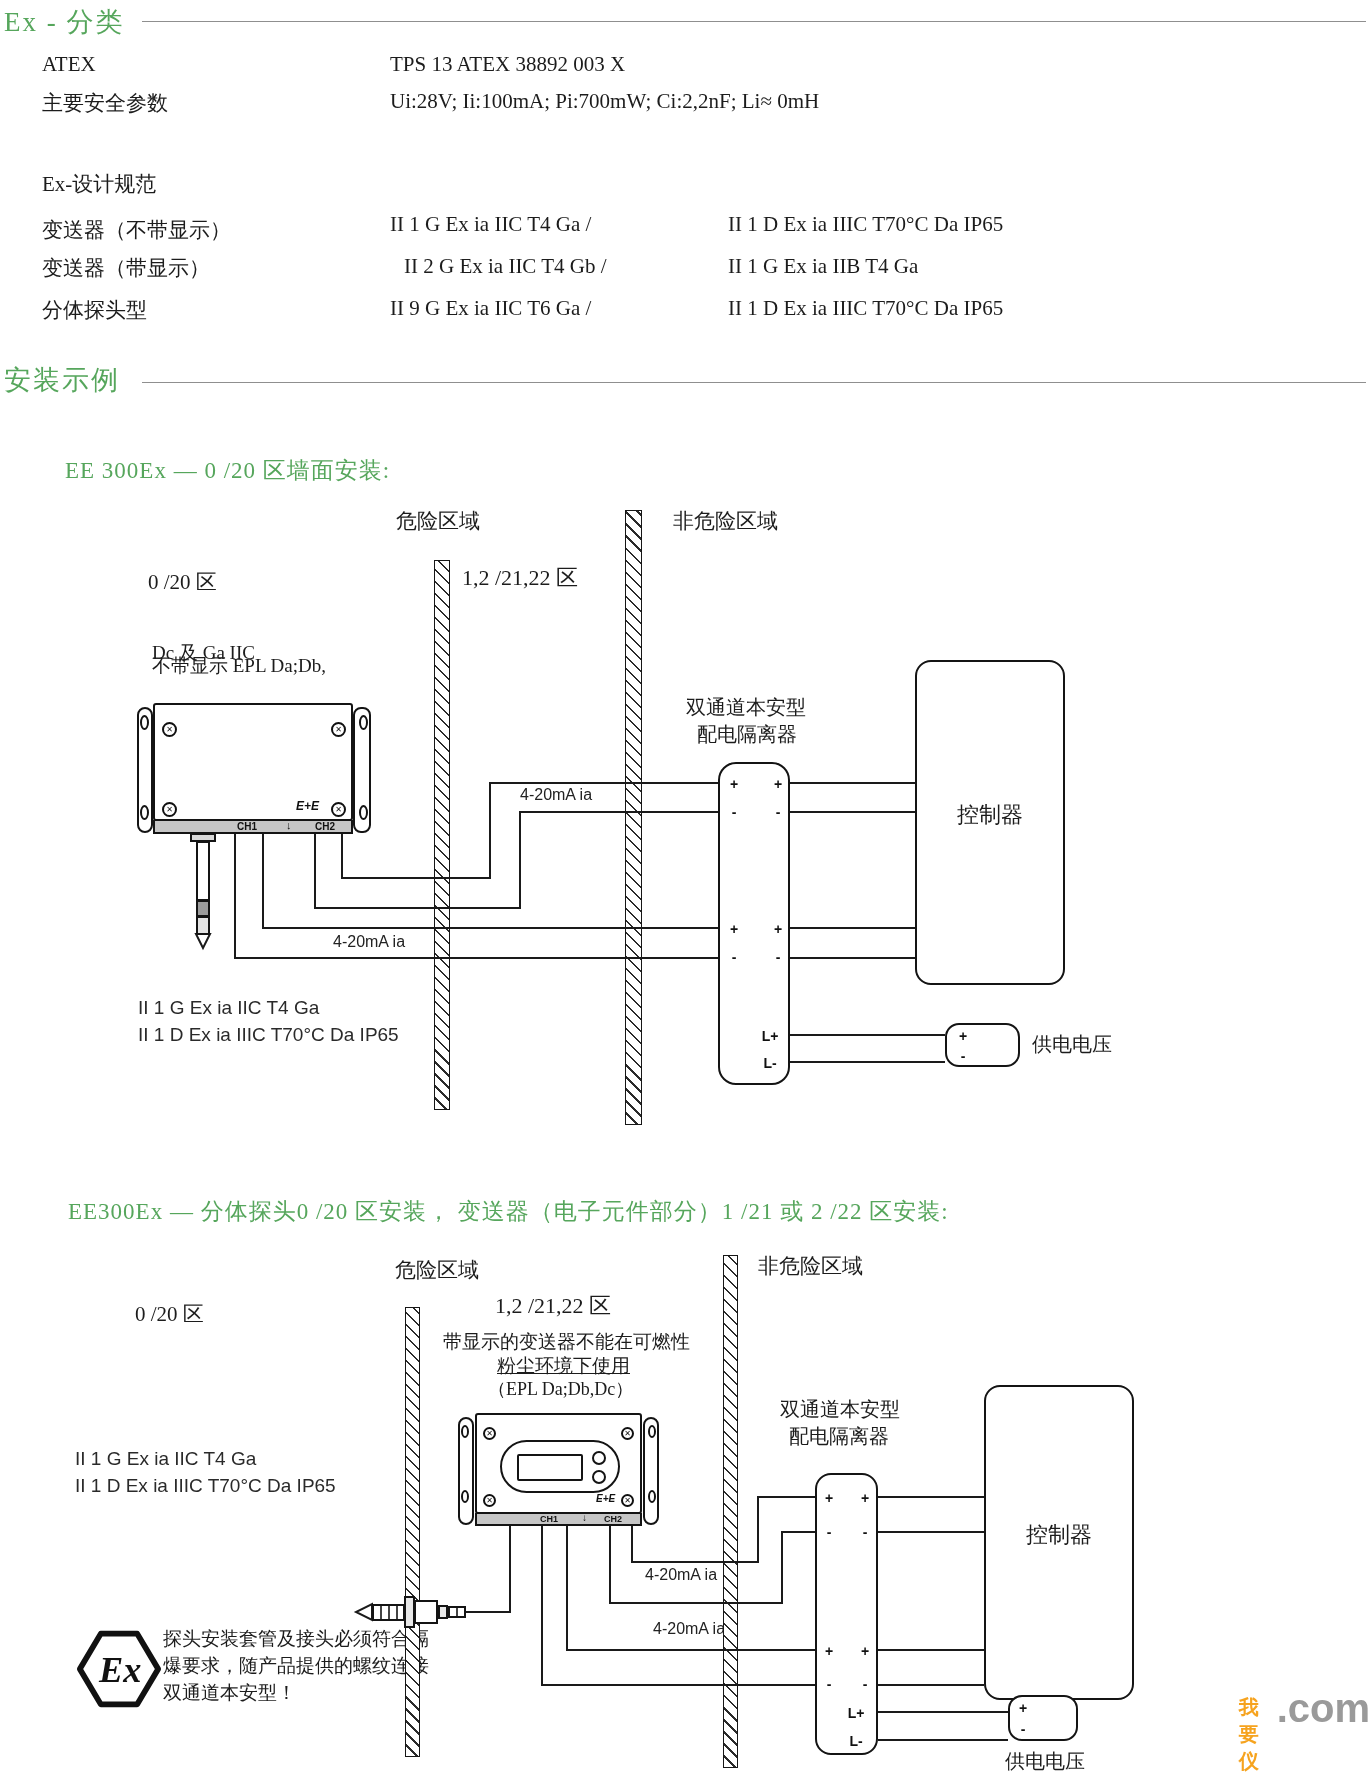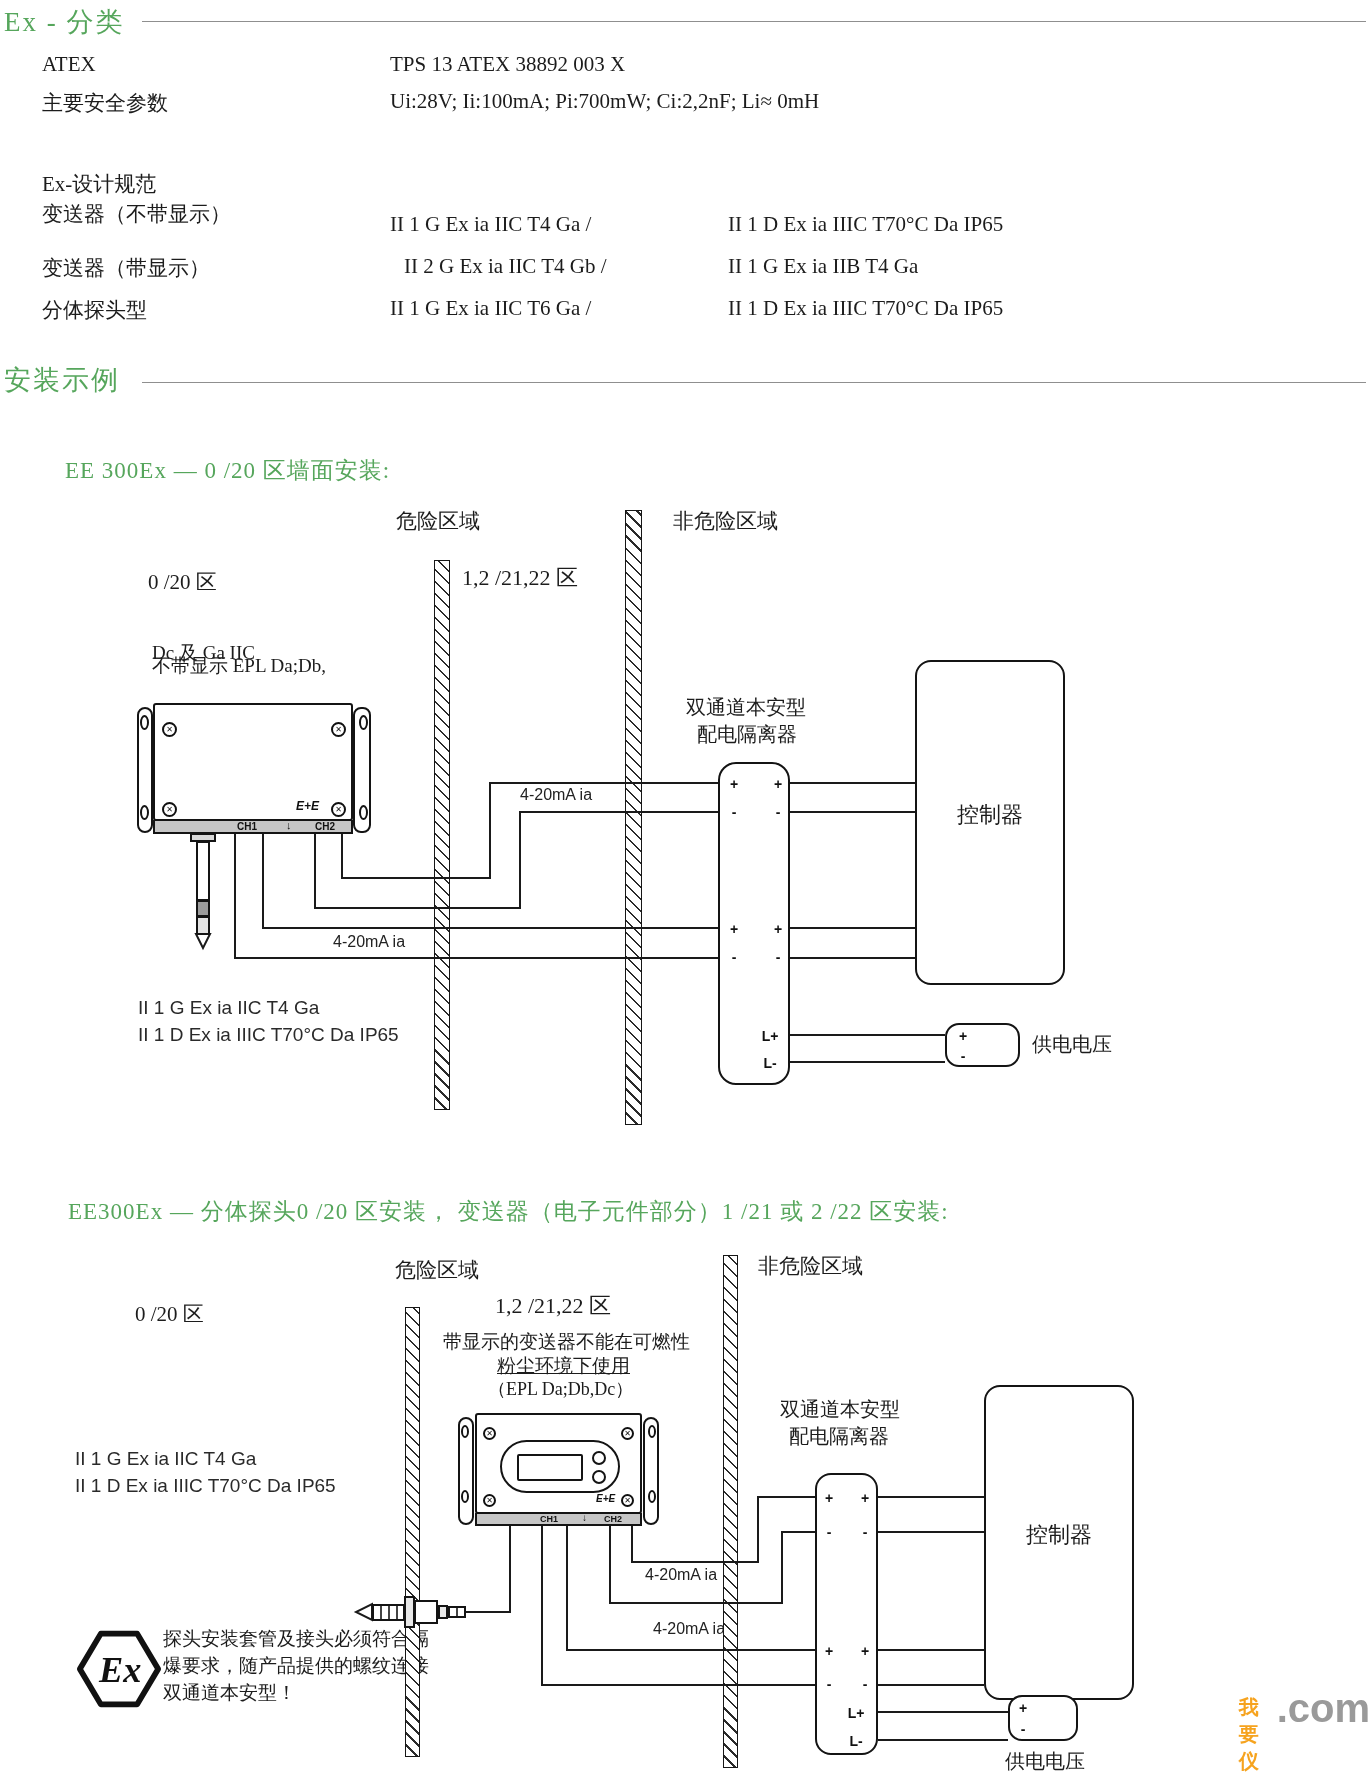--- a/index.html
+++ b/index.html
@@ -53,30 +53,30 @@
   <div class="rule" style="left:142px;top:21px;width:1224px;"></div>
 
   <div class="abs cell" style="left:42px;top:52px;">ATEX</div>
   <div class="abs cell" style="left:390px;top:52px;">TPS 13 ATEX 38892 003 X</div>
 
   <div class="abs cell" style="left:42px;top:89px;">主要安全参数</div>
   <div class="abs cell" style="left:390px;top:89px;">Ui:28V; Ii:100mA; Pi:700mW; Ci:2,2nF; Li≈ 0mH</div>
 
   <div class="abs cell" style="left:42px;top:170px;">Ex-设计规范</div>
 
-  <div class="abs cell" style="left:42px;top:200px;">变送器（不带显示）</div>
+  <div class="abs cell" style="left:42px;top:216px;">变送器（不带显示）</div>
   <div class="abs cell" style="left:390px;top:212px;">II 1 G Ex ia IIC T4 Ga /</div>
   <div class="abs cell" style="left:728px;top:212px;">II 1 D Ex ia IIIC T70°C Da IP65</div>
 
   <div class="abs cell" style="left:42px;top:254px;">变送器（带显示）</div>
   <div class="abs cell" style="left:404px;top:254px;">II 2 G Ex ia IIC T4 Gb /</div>
   <div class="abs cell" style="left:728px;top:254px;">II 1 G Ex ia IIB T4 Ga</div>
 
   <div class="abs cell" style="left:42px;top:296px;">分体探头型</div>
-  <div class="abs cell" style="left:390px;top:296px;">II 1 G Ex ia IIC T6 Ga /</div>
+  <div class="abs cell" style="left:390px;top:296px;">II 9 G Ex ia IIC T6 Ga /</div>
   <div class="abs cell" style="left:728px;top:296px;">II 1 D Ex ia IIIC T70°C Da IP65</div>
 
   <div class="abs green sec-title" style="left:4px;top:362px;">安装示例</div>
   <div class="rule" style="left:142px;top:382px;width:1224px;"></div>
 
   <div class="abs green dg-title" style="left:65px;top:455px;">EE 300Ex — 0 /20 区墙面安装:</div>
   <div class="abs lbl" style="left:396px;top:507px;">危险区域</div>
   <div class="abs lbl" style="left:673px;top:507px;">非危险区域</div>
   <div class="abs lbl22" style="left:462px;top:563px;">1,2 /21,22 区</div>
   <div class="abs lbl" style="left:148px;top:568px;">0 /20 区</div>

